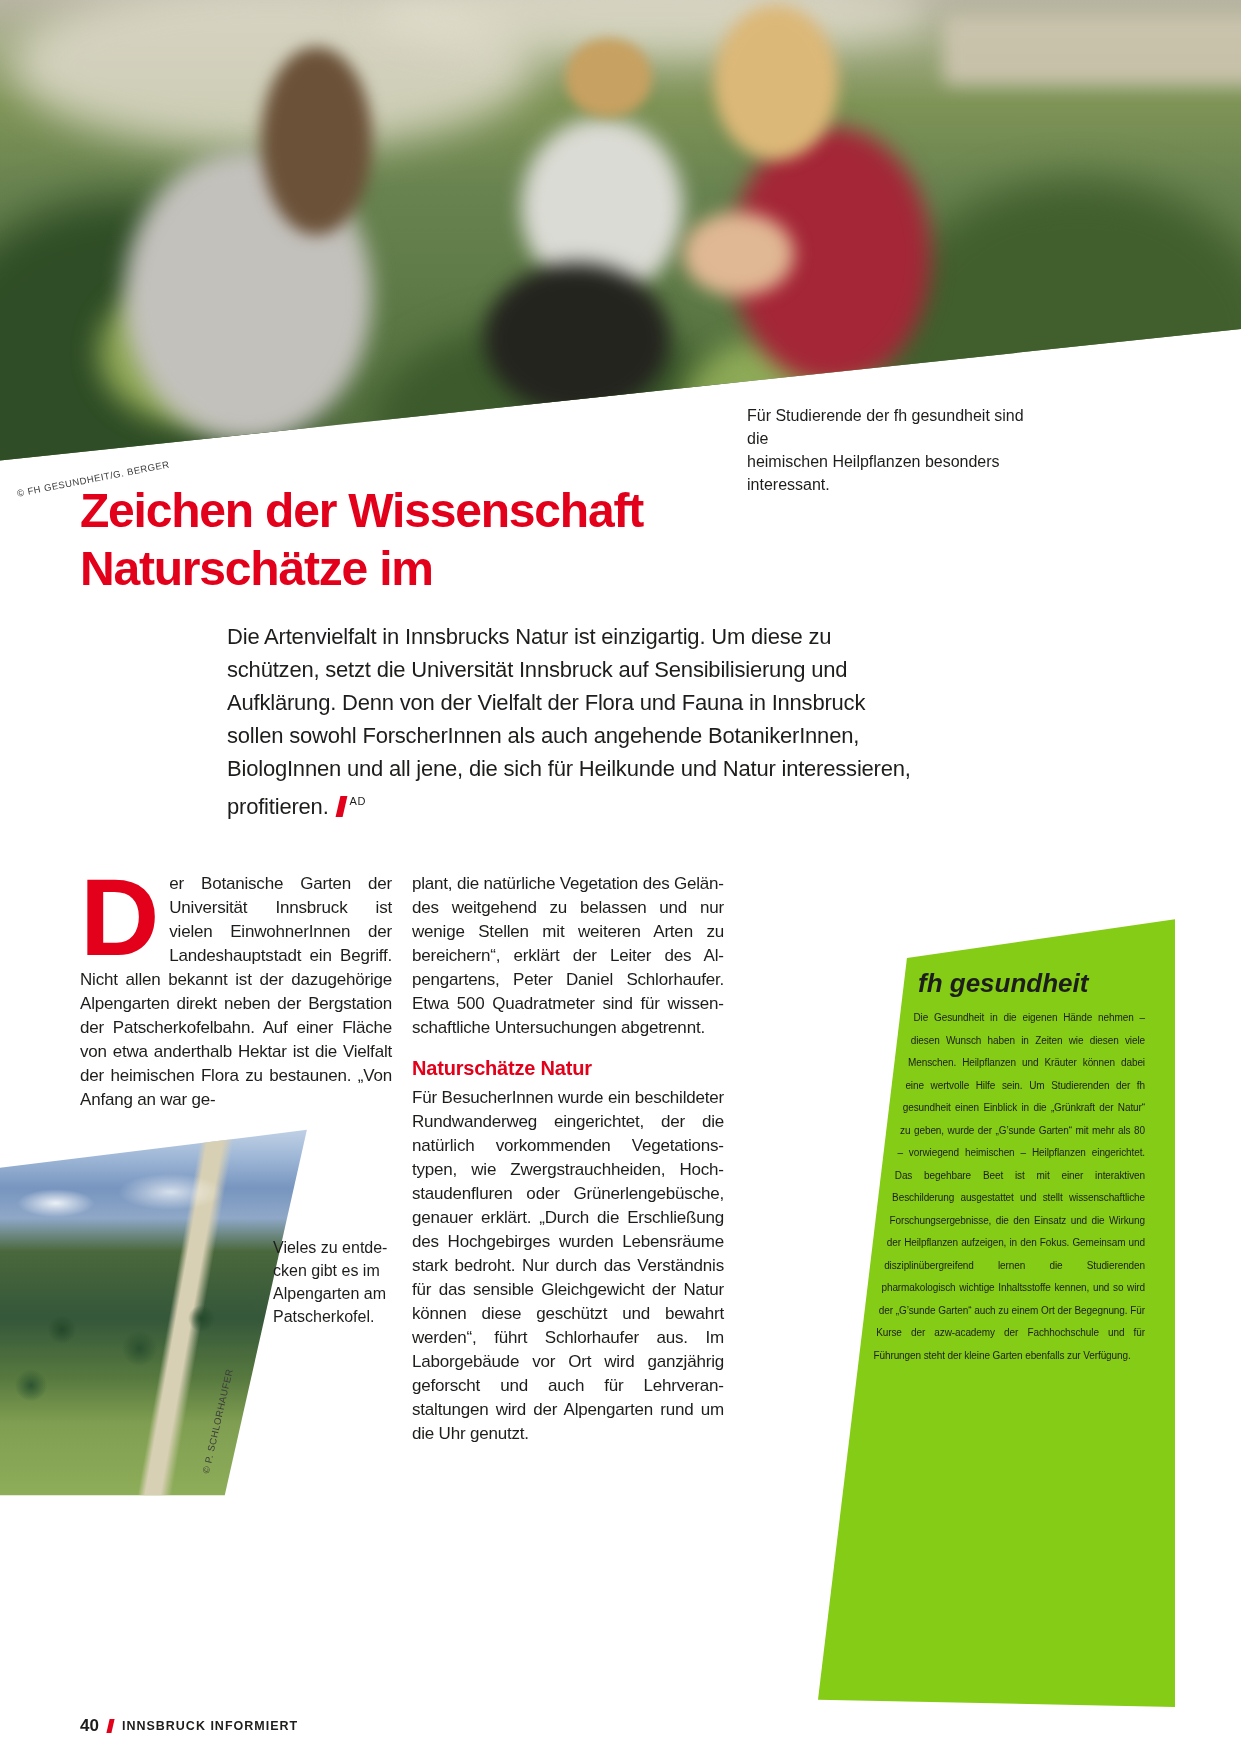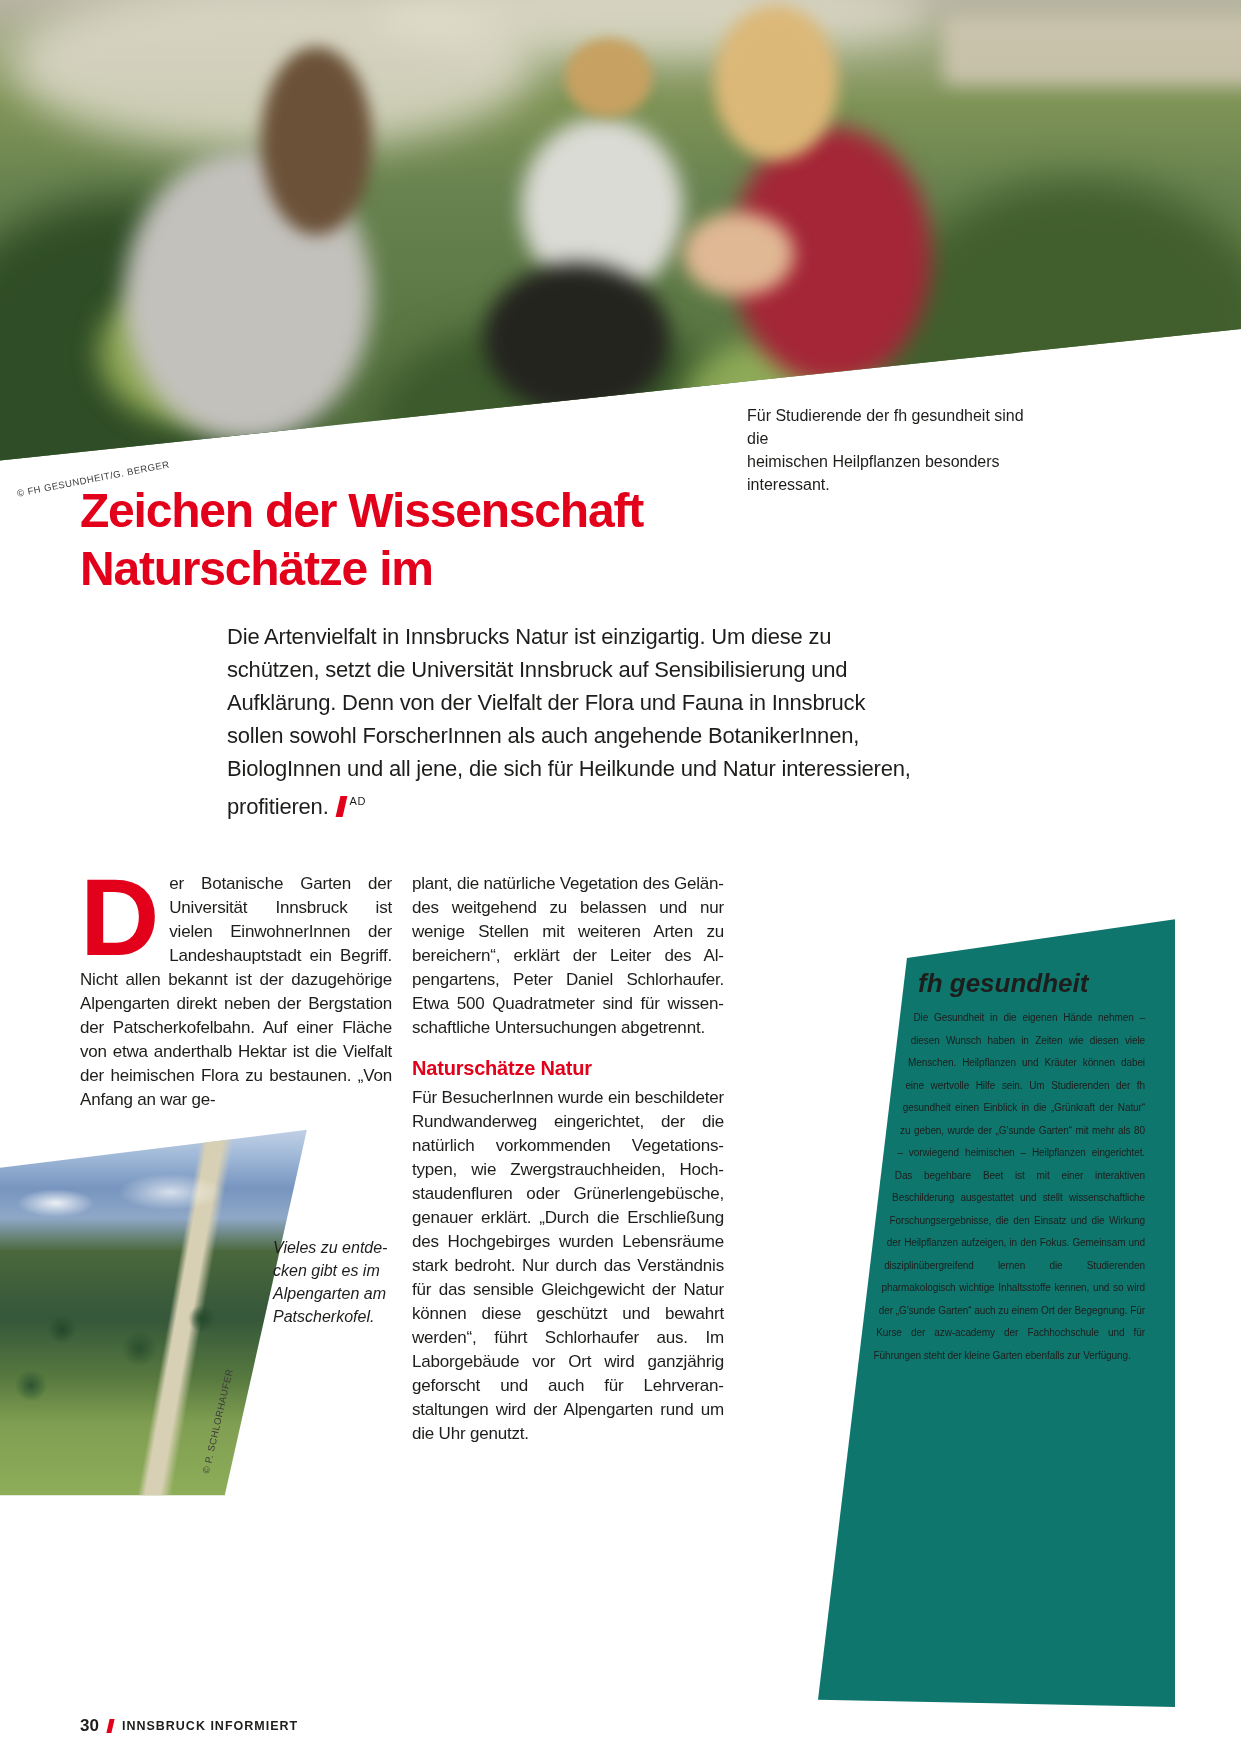--- a/index.html
+++ b/index.html
@@ -48,21 +48,21 @@
        font-size:17px;line-height:24px;letter-spacing:-.2px;color:#1d1d1b;}
   .col p{margin:0;}
   .col1{left:80px;}
   .col2{left:412px;}
   .dropcap{float:left;color:#e2001a;font-weight:700;font-size:110px;line-height:86px;
            margin:2px 10px 0 0;}
   .subhead{margin:16px 0 6px 0;font-size:20px;font-weight:700;color:#e2001a;text-align:left;
            letter-spacing:-.2px;}
 
   
-  .infobox{position:absolute;left:798px;top:912px;width:377px;height:795px;background:#0f766e;
+  .infobox{position:absolute;left:798px;top:912px;width:377px;height:795px;background:#84cc16;
            clip-path:polygon(28.9% 5.8%,100% .9%,100% 100%,5.3% 99.1%);}
   .infobox-inner{padding:56px 30px 0 20px;}
   .shape-spacer{float:left;width:100px;height:660px;
                 shape-outside:polygon(0 0,100% 0,22% 100%,0 100%);}
   .infobox h2{margin:0 0 8px 0;font-size:26px;font-style:italic;font-weight:700;color:#1d1d1b;}
   .infobox p{margin:0;font-size:10px;line-height:22.5px;text-align:justify;letter-spacing:-.1px;color:#1d1d1b;}
 
   
   .alpine{position:absolute;left:0;top:1125px;width:310px;height:372px;
           clip-path:polygon(0 11.5%,99% 1.3%,72.5% 99.5%,0 99.5%);
@@ -70,21 +70,21 @@
             radial-gradient(ellipse 55px 20px at 18% 21%,rgba(255,255,255,.85),transparent 70%),
             radial-gradient(ellipse 75px 26px at 55% 18%,rgba(255,255,255,.7),transparent 70%),
             radial-gradient(circle 16px at 20% 55%,#24482a,transparent 90%),
             radial-gradient(circle 20px at 45% 60%,#2a4f2e,transparent 90%),
             radial-gradient(circle 15px at 65% 52%,#24482a,transparent 90%),
             radial-gradient(circle 18px at 10% 70%,#2d5431,transparent 90%),
             linear-gradient(100deg,transparent 54%,#d8d0b4 56%,#d8d0b4 60%,transparent 63%),
             linear-gradient(180deg,#c6d5e7 0%,#9db6d6 9%,#7795bf 17%,#8fa8c8 25%,#4a683c 34%,#35573a 52%,#57793f 68%,#7f9e51 80%,#8fae5a 100%);}
   .alpine-credit{position:absolute;left:200px;top:1472px;transform:rotate(-77deg);transform-origin:left top;
                  font-size:9.5px;letter-spacing:.5px;color:#3c3c3b;white-space:nowrap;}
-  .alpine-caption{position:absolute;left:273px;top:1236px;width:130px;font-style:italic;
+  .alpine-caption{position:absolute;left:273px;top:1236px;width:130px;
                   font-size:16px;line-height:23px;white-space:pre-line;color:#1d1d1b;}
 
   
   .footer{position:absolute;left:80px;top:1716px;display:flex;align-items:center;}
   .pagenum{font-size:17px;font-weight:700;color:#1d1d1b;}
   .fslash{display:inline-block;width:5px;height:14px;background:#e2001a;transform:skewX(-13deg);margin:0 9px;}
   .mag{font-size:12.5px;font-weight:700;letter-spacing:1px;color:#1d1d1b;}
 </style>
 </head>
 <body>
@@ -140,18 +140,18 @@
   </div>
 
   <div class="alpine"></div>
   <div class="alpine-credit">© P. SCHLORHAUFER</div>
   <div class="alpine-caption">Vieles zu entde-
 cken gibt es im
 Alpengarten am
 Patscherkofel.</div>
 
   <div class="footer">
-    <span class="pagenum">30</span>
+    <span class="pagenum">40</span>
     <span class="fslash"></span>
     <span class="mag">INNSBRUCK INFORMIERT</span>
   </div>
 
 </div>
 
 </body></html>

